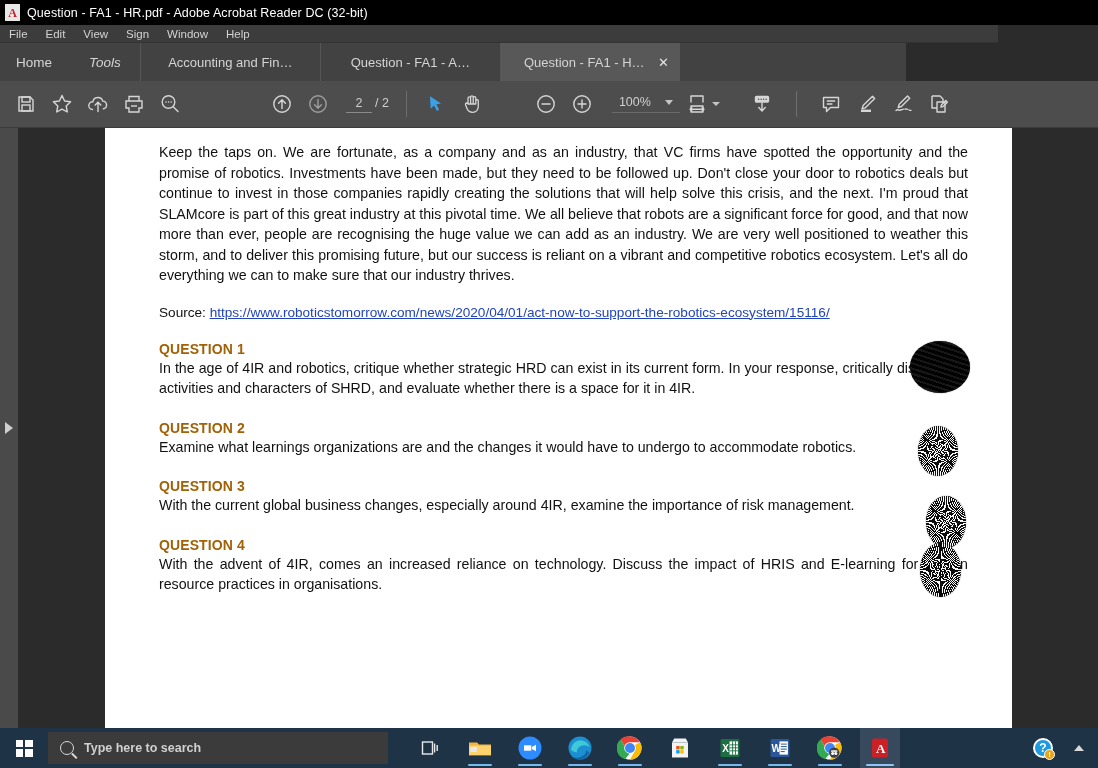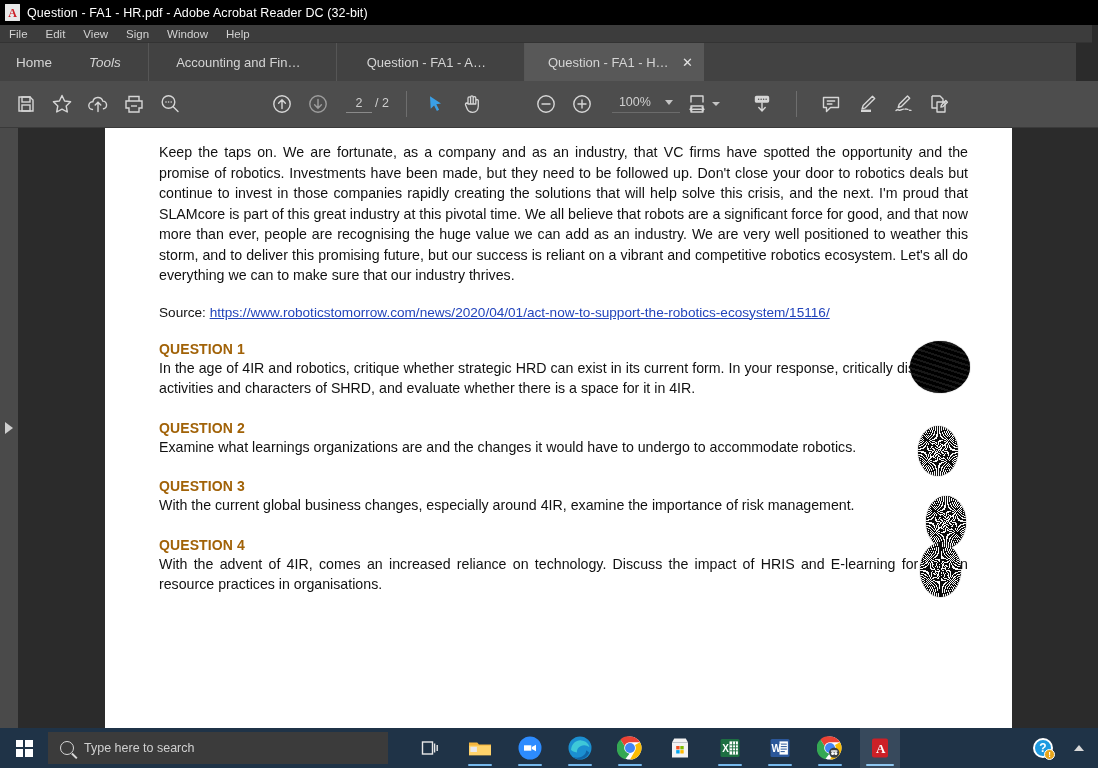--- a/index.html
+++ b/index.html
@@ -38,50 +38,49 @@
     font-family: "Liberation Serif", serif;
     line-height: 1;
   }
   .title-text {
     color: #ffffff; font-size: 12.5px; letter-spacing: .1px;
     white-space: nowrap;
   }
 
   
   .menubar {
-    position: absolute; top: 25px; left: 0; width: 1092px; height: 18px;
+    position: absolute; top: 25px; left: 0; width: 998px; height: 18px;
     background: #3c3c3c;
     display: flex; align-items: center;
     padding-left: 9px;
     border-bottom: 1px solid #333;
   }
   .menu-item {
     color: #d2d2d2; font-size: 11.5px;
     padding: 0 9px 0 0; margin-right: 9px;
     white-space: nowrap; cursor: default;
   }
 
   
   .tabbar {
-    position: absolute; top: 43px; left: 0; width: 1076px; height: 38px;
+    position: absolute; top: 43px; left: 0; width: 906px; height: 38px;
     background: #424242;
     display: flex; align-items: stretch;
   }
   .tab {
     display: flex; align-items: center; justify-content: center;
     color: #d4d4d4; font-size: 13.5px;
     white-space: nowrap; cursor: default;
     position: relative;
   }
   .tab.simple { padding: 0 19px; font-style: italic; }
   .tab.home { padding-left: 16px; padding-right: 18px; }
   .tab.doc {
     width: 180px; border-left: 1px solid #565656;
     font-size: 13px;
-    margin-left: 8px;
   }
   .tab.doc.active {
     background: #585858;
   }
   .tab-close {
     position: absolute; right: 11px; top: 50%;
     transform: translateY(-50%);
     color: #e3e3e3; font-size: 13px; line-height: 1;
     cursor: pointer;
   }
@@ -236,20 +235,21 @@
     display: grid; grid-template-columns: 1fr 1fr; grid-template-rows: 1fr 1fr;
     gap: 2px;
   }
   .win-logo span { background: #ffffff; display: block; }
   .search-box {
     width: 340px; height: 32px;
     background: #3b3b3b;
     display: flex; align-items: center; gap: 10px;
     padding-left: 12px;
     cursor: text;
+    font-weight: bold;
   }
   .search-box .mag {
     width: 14px; height: 14px;
     border: 1.6px solid #d8d8d8;
     border-radius: 50%;
     position: relative; flex: 0 0 auto;
   }
   .search-box .mag::after {
     content: "";
     position: absolute; right: -5px; bottom: -3px;

